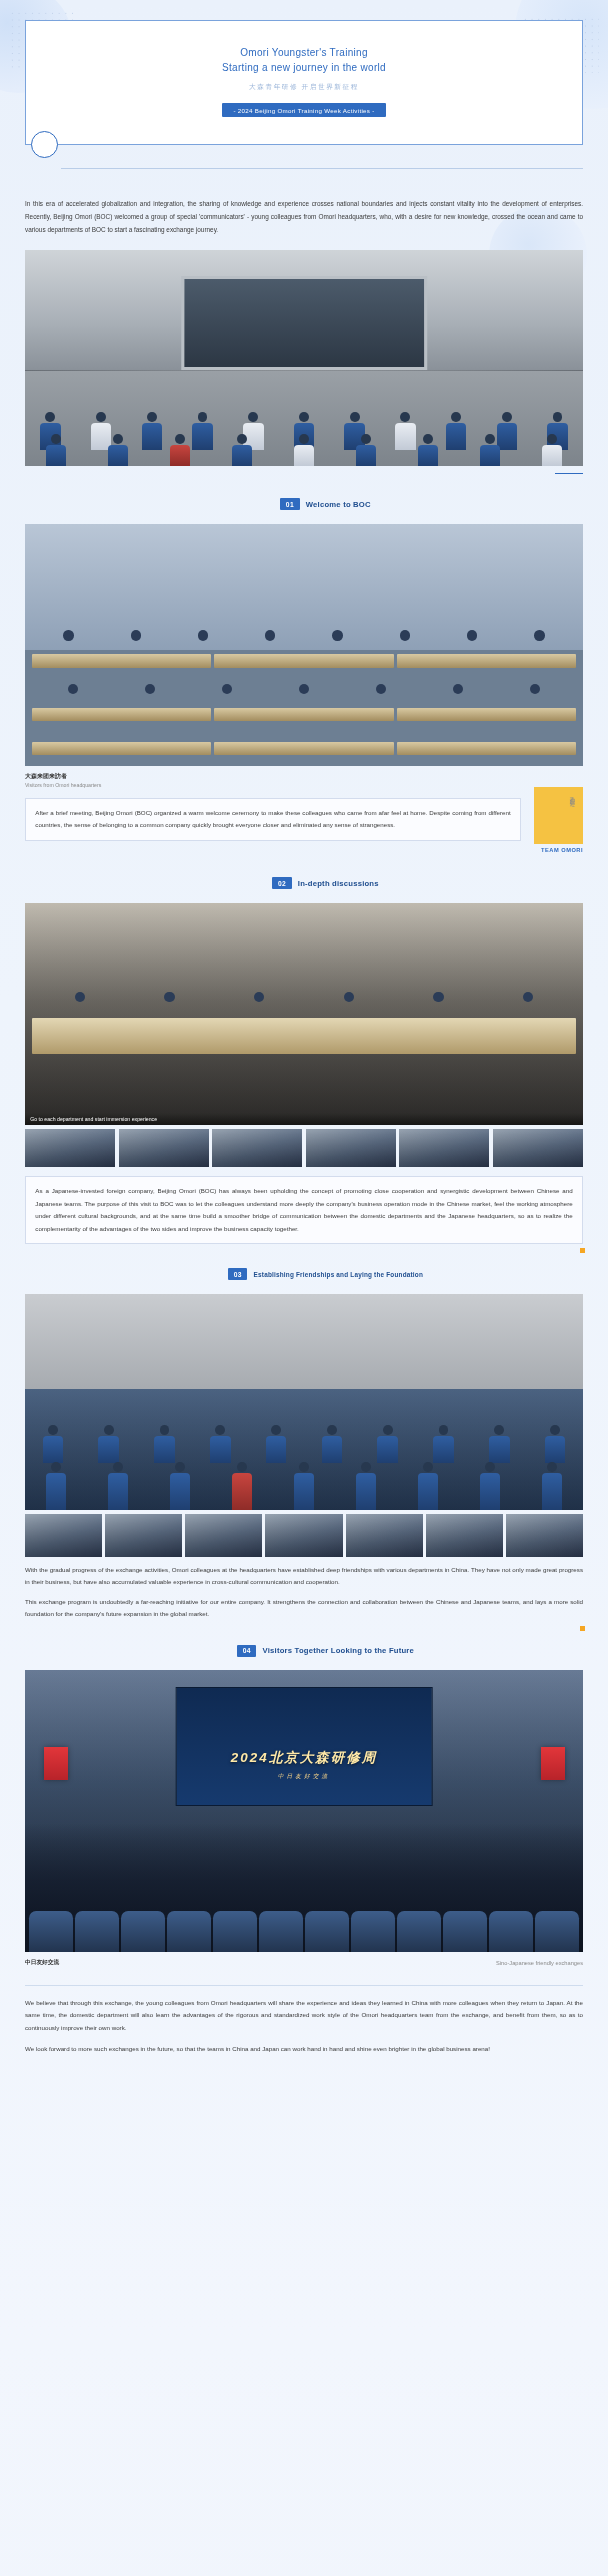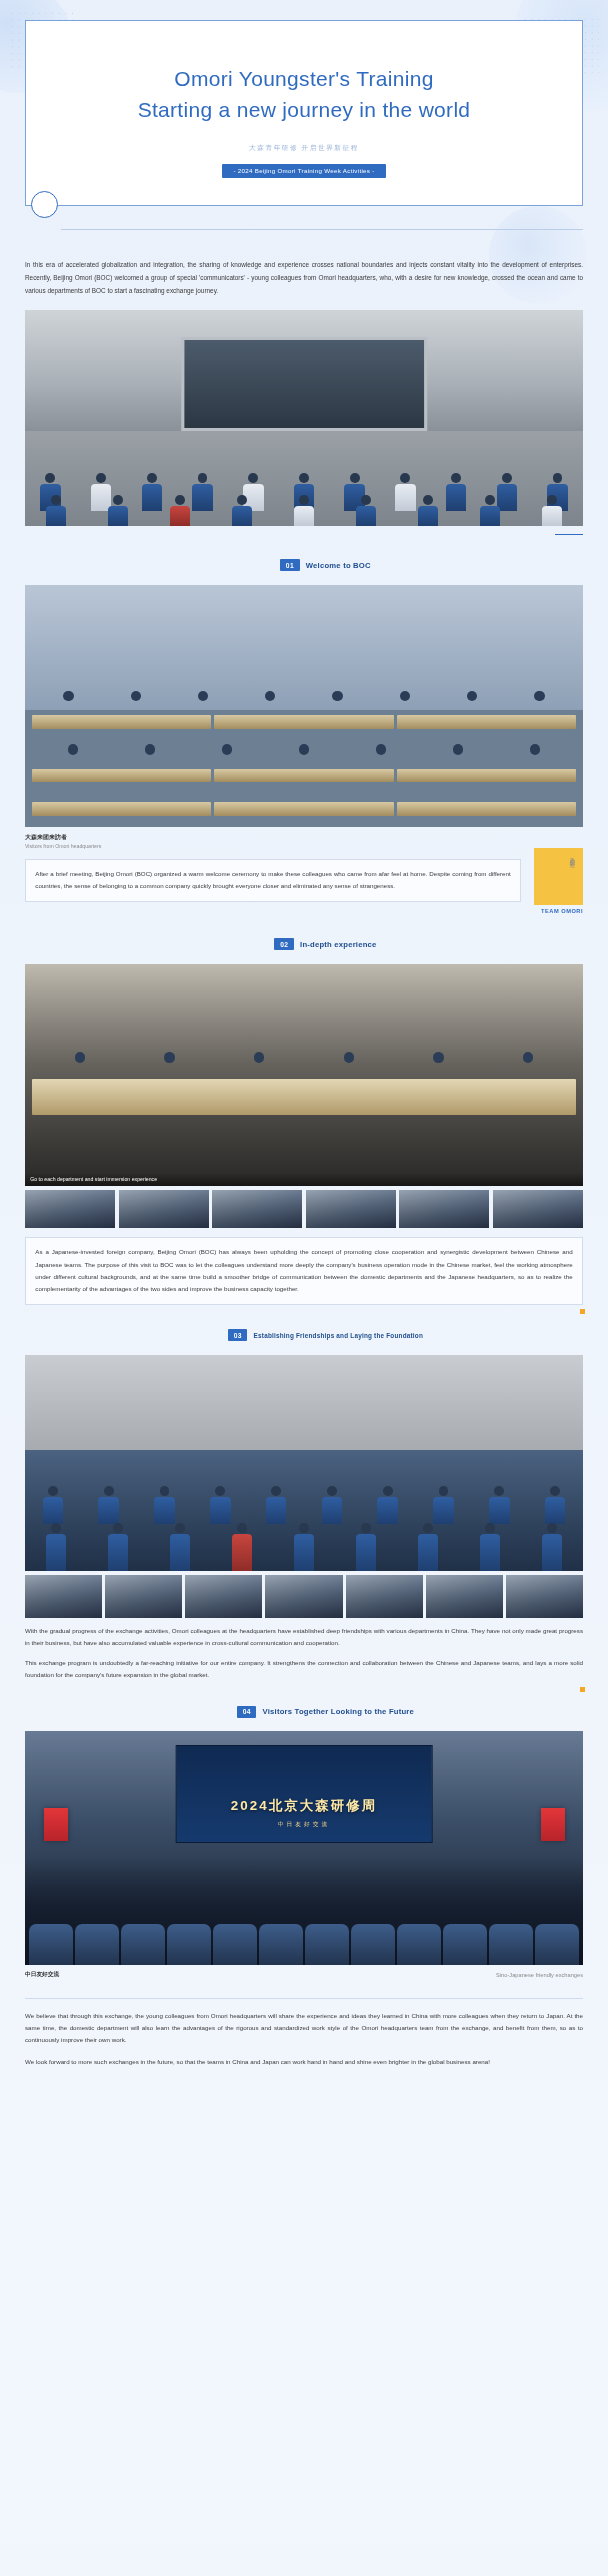--- a/index.html
+++ b/index.html
@@ -45,22 +45,22 @@
   
   .hero {
     margin: 19.6px 25px 0 25px;
     border: 0.5px solid #7aa3dc;
     background: #ffffff;
     padding: 24px 20.6px 27px 20.6px;
     text-align: center;
     position: relative;
   }
   .hero h1 {
-    margin: 18px;
-    font-size: 21px;
+    margin: 0;
+    font-size: 10px;
     line-height: 1.5;
     font-weight: 400;
     color: #2f6bc0;
     letter-spacing: 0.3px;
   }
   .hero h1 .l2 { display: block; }
   .hero .sub-cn {
     margin-top: 8.2px;
     font-size: 6.7px;
     color: #9db7da;
@@ -540,21 +540,21 @@
       <div class="side-yellow" style="top:263px; height:57px;"></div>
       <div class="side-label" style="top:268px;">热烈欢迎</div>
 
       <div class="body-box" style="margin-right:62px;">After a brief meeting, Beijing Omori (BOC) organized a warm welcome ceremony to make these colleagues who came from afar feel at home. Despite coming from different countries, the sense of belonging to a common company quickly brought everyone closer and eliminated any sense of strangeness.</div>
 
       <div class="tag-right">TEAM OMORI</div>
     </div>
 
     <div class="sec-head">
       <span class="sec-num">02</span>
-      <span class="sec-title">In-depth experience</span>
+      <span class="sec-title">In-depth discussions</span>
     </div>
 
     <div class="block">
       <div class="photo ph-meeting" style="height:222px;">
         <div class="desk-row" style="top:52%;">
           <div class="desk" style="height:36px; background:linear-gradient(180deg,#e3d7b4 0%, #b09a6a 100%);"></div>
         </div>
         <div class="head-row" style="top:40%;">
           <div class="head"></div>
             <div class="head"></div>
@@ -683,21 +683,21 @@
       <div class="body-text">This exchange program is undoubtedly a far-reaching initiative for our entire company. It strengthens the connection and collaboration between the Chinese and Japanese teams, and lays a more solid foundation for the company's future expansion in the global market.</div>
       <div class="accent-sq" style="right:-2.1px; bottom:-10.3px;"></div>
     </div>
 
     <div class="sec-head">
       <span class="sec-num">04</span>
       <span class="sec-title">Visitors Together Looking to the Future</span>
     </div>
 
     <div class="block">
-      <div class="photo ph-stage" style="height:234px;">
+      <div class="photo ph-stage" style="height:282px;font-style:italic;">
         <div class="screen"></div>
         <div class="stage-overlay">2024北京大森研修周</div>
         <div class="stage-sub">中日友好交流</div>
         <div class="flag" style="left:18.5px; top:77px;"></div>
         <div class="flag" style="right:18.5px; top:77px;"></div>
         <div class="people-band"></div>
         <div class="people-row">
           <div class="person"></div>
             <div class="person"></div>
             <div class="person"></div>

